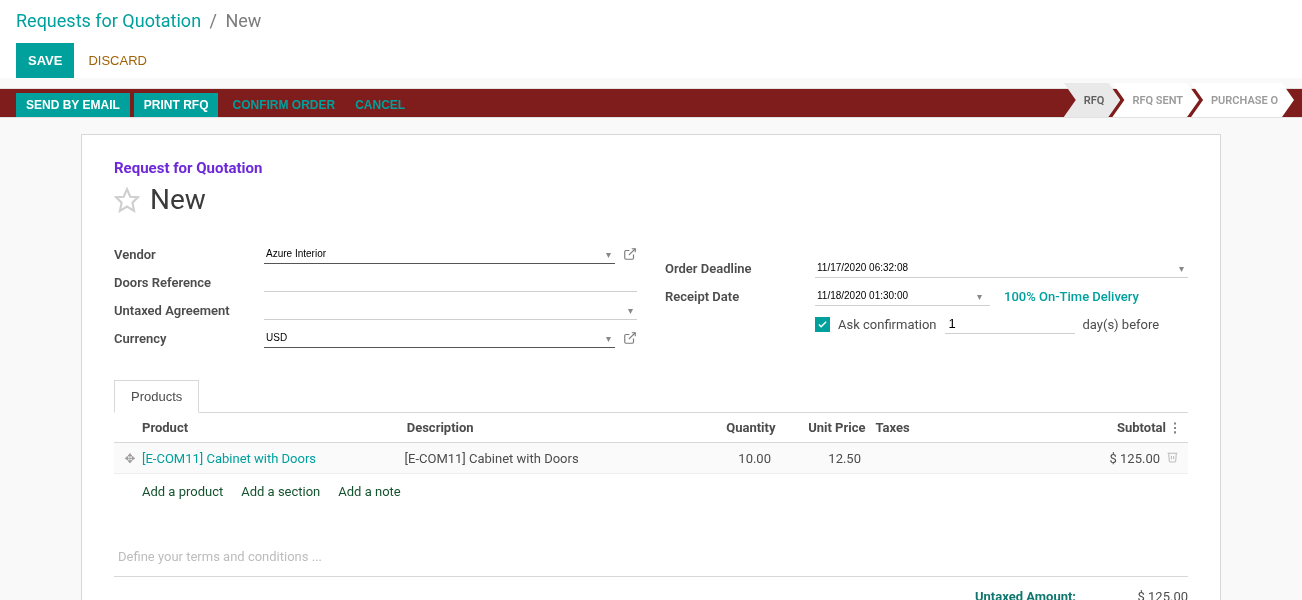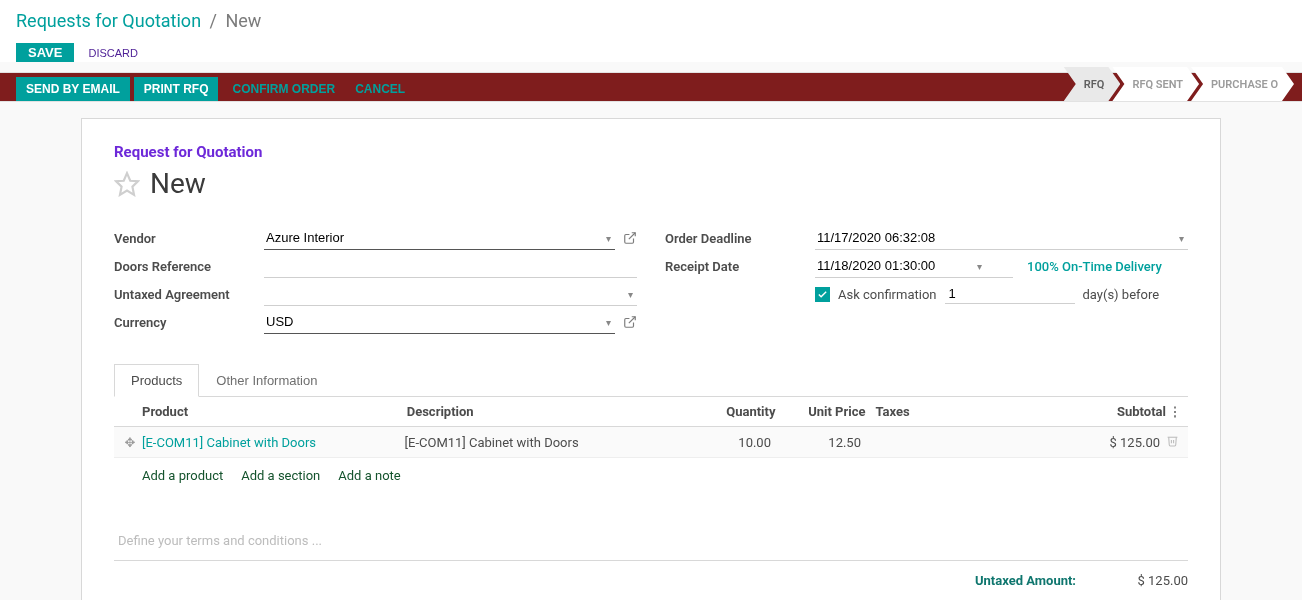--- a/index.html
+++ b/index.html
@@ -2,39 +2,39 @@
 <html><head>
 <meta charset="utf-8">
 <style>
 * { box-sizing: border-box; margin: 0; padding: 0; }
 body { font-family: -apple-system, BlinkMacSystemFont, "Segoe UI", Roboto, "Helvetica Neue", Arial, sans-serif; font-size: 13px; color: #4c4c4c; background: #f9f9f9; }
 .top-bar { background: #fff; padding: 10px 16px 0; }
 .breadcrumb { font-size: 18px; color: #7c7c7c; margin-bottom: 12px; }
 .breadcrumb a { color: #00a09d; text-decoration: none; }
 .breadcrumb .sep { color: #7c7c7c; margin: 0 4px; }
 .actions { display: flex; gap: 14px; align-items: center; margin-bottom: 10px; }
-.btn-primary { background: #00a09d; color: #fff; border: none; padding: 2px 12px; font-size: 13px; font-weight: 600; cursor: pointer; }
-.btn-link { background: none; border: none; color: #4c1d95; font-size: 11px; font-weight: 500; cursor: pointer; }
+.btn-primary { background: #00a09d; color: #fff; border: none; padding: 10px 12px; font-size: 13px; font-weight: 600; cursor: pointer; }
+.btn-link { background: none; border: none; color: #a16207; font-size: 13px; font-weight: 500; cursor: pointer; }
 .control-bar { background: #7f1d1d; border-top: 1px solid #e2e2e2; border-bottom: 1px solid #e2e2e2; display: flex; align-items: flex-end; padding: 0 16px; height: 30px; }
 .control-bar .btn-primary { margin-right: 4px; font-size: 12px; padding: 5px 10px; }
 .control-bar .btn-teal-link { color: #00a09d; font-weight: 600; background: none; border: none; font-size: 12px; padding: 5px 10px; cursor: pointer; }
 .status-arrows { margin-left: auto; display: flex; height: 34px; align-items: stretch; }
 .status-step { display: flex; align-items: center; padding: 0 16px 0 20px; font-size: 11px; font-weight: 600; color: #9b9b9b; background: #fff; position: relative; clip-path: polygon(0 0, calc(100% - 12px) 0, 100% 50%, calc(100% - 12px) 100%, 0 100%, 12px 50%); margin-right: -8px; }
 .status-step.active { background: #e9e9e9; color: #5f5f5f; }
 .sheet { max-width: 1140px; margin: 16px auto 0; background: #fff; border: 1px solid #d8d8d8; padding: 24px 32px; }
 .sheet-title-small { font-size: 15px; font-weight: 700; color: #6d28d9; margin-bottom: 6px; }
 .sheet-title-row { display: flex; align-items: center; gap: 10px; margin-bottom: 24px; }
 .sheet-title { font-size: 28px; color: #3b3b3b; font-weight: 400; }
 .star-icon { width: 26px; height: 26px; color: #cfcfcf; cursor: pointer; }
-.form-cols { display: flex; gap: 28px; }
+.form-cols { display: flex; gap: 28px; align-items: center; }
 .form-col { flex: 1; }
 .form-row { display: flex; align-items: center; min-height: 28px; }
 .form-label { width: 150px; font-size: 13px; font-weight: 600; color: #4c4c4c; }
 .form-field { flex: 1; display: flex; align-items: center; position: relative; }
-.m2o { flex: 1; border: none; border-bottom: 1px solid #555; padding: 4px 20px 4px 2px; font-size: 13px; background: transparent; outline: none; }
+.m2o { flex: 1; border: none; border-bottom: 1px solid #555; padding: 4px 20px 4px 2px; font-size: 10px; background: transparent; outline: none; }
 .m2o.light { border-bottom: 1px solid #cfcfcf; }
 .caret { position: absolute; right: 4px; color: #888; font-size: 10px; pointer-events: none; }
 .ext-link { width: 14px; height: 14px; color: #7c7c7c; margin-left: 8px; cursor: pointer; }
 .teal-text { color: #00a09d; font-weight: 500; margin-left: 14px; white-space: nowrap; }
 .check-row { display: flex; align-items: center; gap: 8px; }
 .checkbox { width: 15px; height: 15px; background: #00a09d; display: inline-flex; align-items: center; justify-content: center; cursor: pointer; }
 .checkbox svg { width: 11px; height: 11px; color: #fff; }
 .small-input { width: 130px; border: none; border-bottom: 1px solid #cfcfcf; padding: 2px 4px; font-size: 13px; outline: none; text-align: left; }
 .tabs { margin-top: 28px; display: flex; border-bottom: 1px solid #d8d8d8; }
 .tab { padding: 8px 16px; border: 1px solid transparent; border-bottom: none; background: none; cursor: pointer; font-size: 13px; color: #6f6f6f; }
@@ -170,21 +170,20 @@
           <span>Ask confirmation</span>
           <input class="small-input" value="1" style="">
           <span>day(s) before</span>
         </div>
       </div>
     </div>
   </div>
 
   <div class="tabs">
     <button class="tab active">Products</button>
-    <button class="tab">Other Information</button>
   </div>
 
   <div class="grid-header">
     <div class="c-handle"></div>
     <div class="c-product">Product</div>
     <div class="c-desc">Description</div>
     <div class="c-qty">Quantity</div>
     <div class="c-price">Unit Price</div>
     <div class="c-taxes">Taxes</div>
     <div class="c-sub">Subtotal</div>

